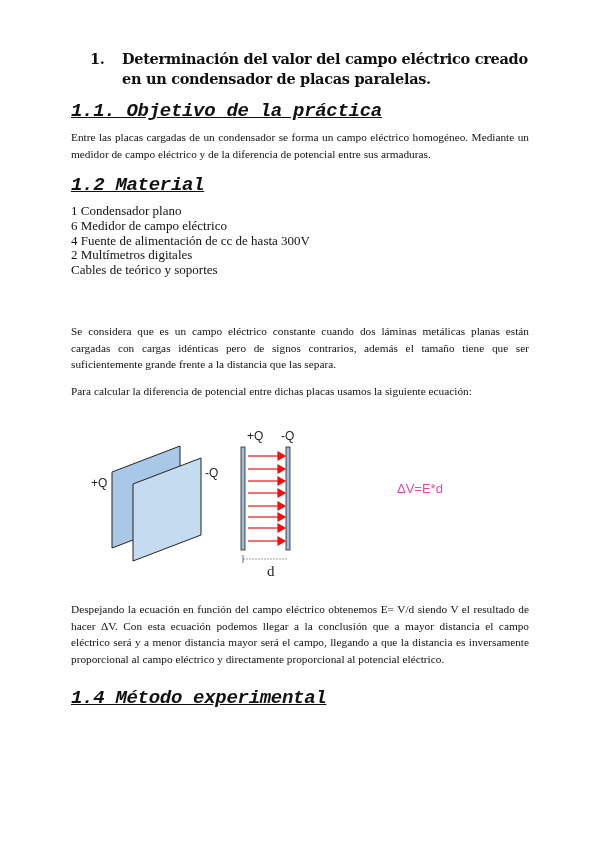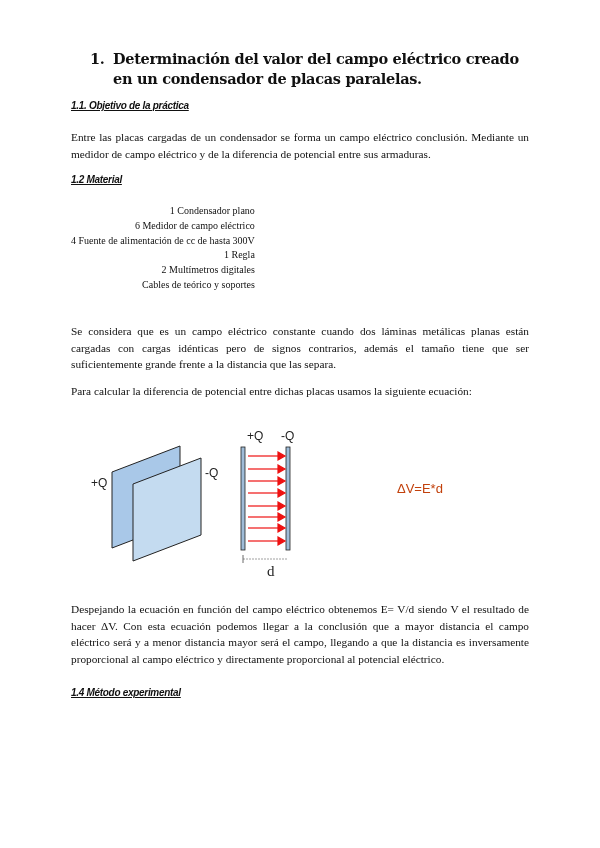--- a/index.html
+++ b/index.html
@@ -3,53 +3,52 @@
 <meta charset="utf-8">
 <style>
   html, body { margin: 0; padding: 0; background: #ffffff; }
   body { width: 600px; height: 848px; position: relative; overflow: hidden;
          font-family: "DejaVu Serif", "Liberation Serif", serif; color: #111; }
   .page { position: absolute; left: 0; top: 0; width: 600px; height: 848px; }
   .title { position: absolute; left: 90px; top: 49px; width: 440px;
            font-family: "DejaVu Serif", serif; font-weight: bold; font-size: 14.5px;
            line-height: 20px; letter-spacing: -0.3px; }
   .title .num { position: absolute; left: 0; top: 0; }
-  .title .text { margin-left: 23px; display: block; }
-  .h2 { position: absolute; left: 71px; font-family: Liberation Sans, sans-serif;
-        font-weight: bold; font-style: italic; font-size: 10px; text-decoration: underline;
+  .title .text { margin-left: 32px; display: block; }
+  .h2 { position: absolute; left: 71px; font-family: Liberation Mono, monospace;
+        font-weight: bold; font-style: italic; font-size: 19px; text-decoration: underline;
         letter-spacing: -0.3px; }
   .p { position: absolute; left: 71px; width: 458px; font-family: "Liberation Serif", serif;
        font-size: 11.3px; line-height: 16.5px; text-align: justify; }
   .list { position: absolute; left: 71px; top: 204px; font-family: "Liberation Serif", serif;
-          font-size: 10px; line-height: 14.8px; text-align: right; }
+          font-size: 13px; line-height: 14.8px; }
   .list div { white-space: nowrap; }
   .figure { position: absolute; left: 80px; top: 420px; width: 440px; height: 170px; }
   .eq { position: absolute; left: 397px; top: 481px; font-family: "Liberation Sans", sans-serif;
-        font-size: 13px; color: #c2410c; }
+        font-size: 13px; color: #ec4899; }
   .lbl { position: absolute; font-family: "Liberation Sans", sans-serif; font-size: 12px; color: #222; }
 </style>
 </head>
 <body>
 
 <div class="page">
 
   <div class="title">
     <span class="num">1.</span>
     <span class="text">Determinación del valor del campo eléctrico creado en un condensador de placas paralelas.</span>
   </div>
 
   <div class="h2" style="top:100px;">1.1. Objetivo de la práctica</div>
-  <div class="p" style="top:129px;">Entre las placas cargadas de un condensador se forma un campo eléctrico conclusión. Mediante un medidor de campo eléctrico y de la diferencia de potencial entre sus armaduras.</div>
+  <div class="p" style="top:129px;">Entre las placas cargadas de un condensador se forma un campo eléctrico homogéneo. Mediante un medidor de campo eléctrico y de la diferencia de potencial entre sus armaduras.</div>
 
   <div class="h2" style="top:174px;">1.2 Material</div>
   <div class="list">
     <div>1 Condensador plano</div>
     <div>6 Medidor de campo eléctrico</div>
     <div>4 Fuente de alimentación de cc de hasta 300V</div>
-    <div>1 Regla</div>
     <div>2 Multímetros digitales</div>
     <div>Cables de teórico y soportes</div>
   </div>
 
   <div class="p" style="top:323px;">Se considera que es un campo eléctrico constante cuando dos láminas metálicas planas están cargadas con cargas idénticas pero de signos contrarios, además el tamaño tiene que ser suficientemente grande frente a la distancia que las separa.</div>
   <div class="p" style="top:383px;">Para calcular la diferencia de potencial entre dichas placas usamos la siguiente ecuación:</div>
 
   <div class="figure">
     <svg width="440" height="170" viewBox="0 0 440 170">
 

